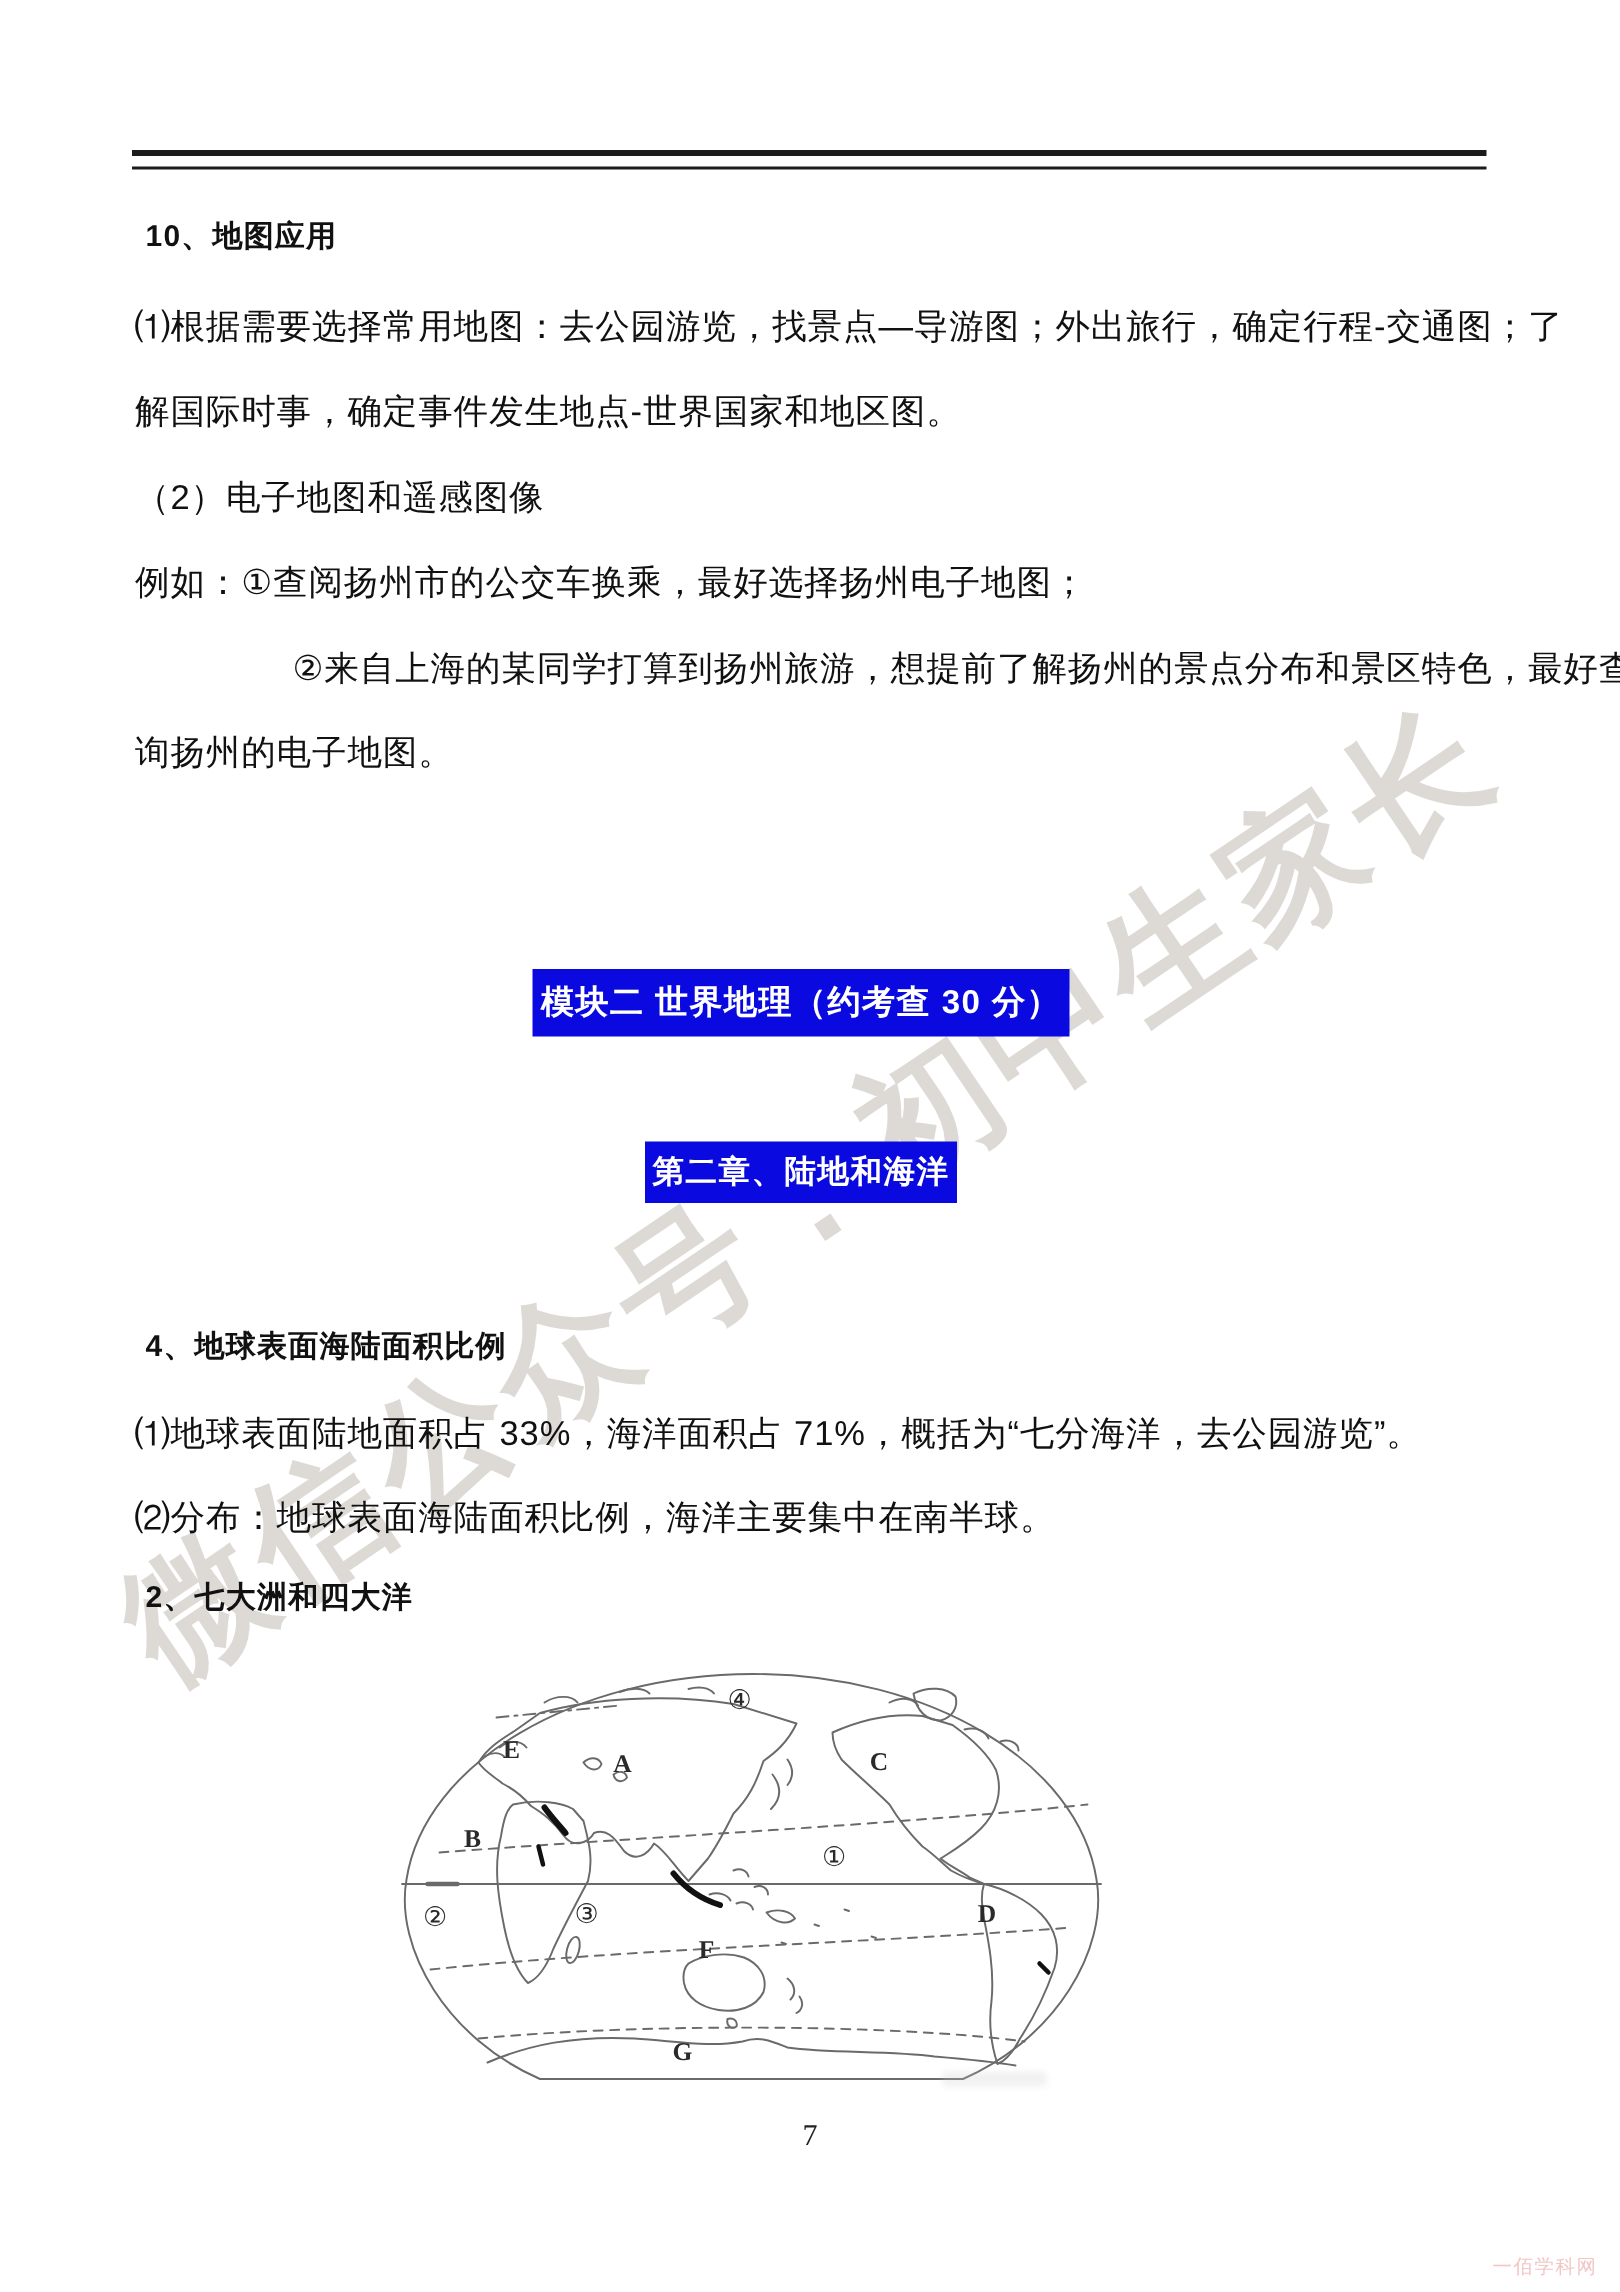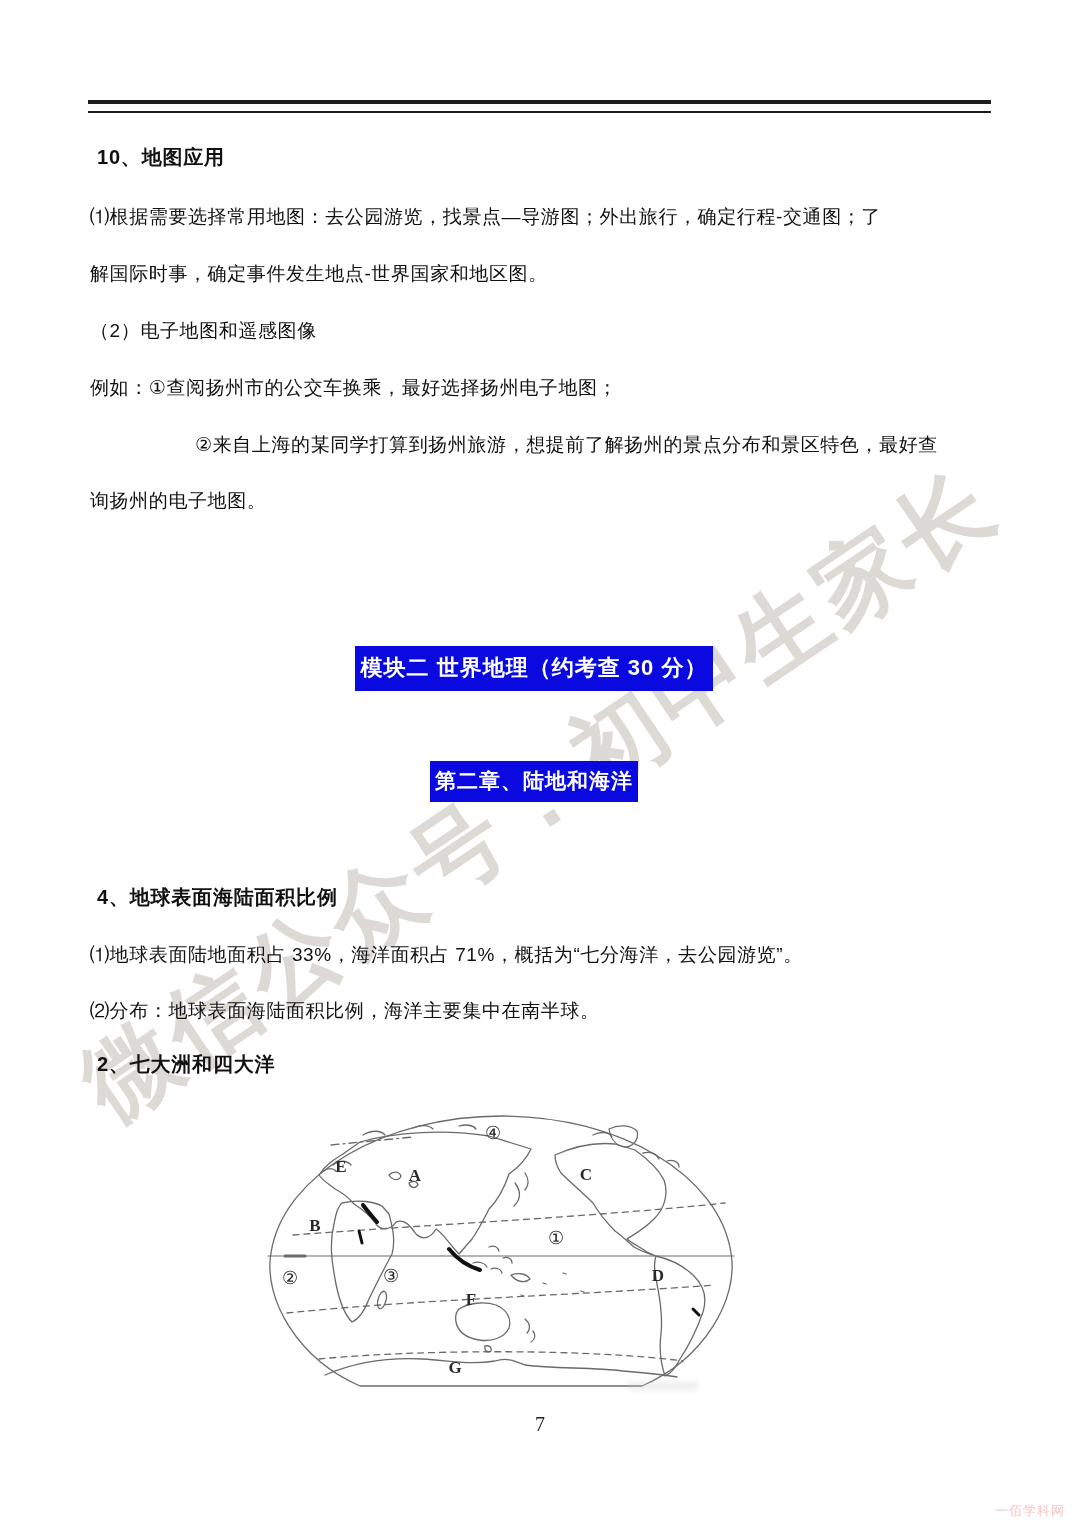--- a/index.html
+++ b/index.html
@@ -10,21 +10,21 @@
     color:#111;
   }
   .abs{position:absolute;}
   
   .header-rule{
     left:88px;top:100px;width:903px;height:7px;
     border-top:4px solid #1c1c1c;border-bottom:2px solid #1c1c1c;
   }
   .body-line{
     left:90px;width:910px;
-    font-size:19px;letter-spacing:.6px;line-height:28px;white-space:nowrap;
+    font-size:23px;letter-spacing:.6px;line-height:28px;white-space:nowrap;
   }
   .bold-head{
     left:97px;font-size:20px;font-weight:bold;letter-spacing:.8px;white-space:nowrap;
   }
   .ul{ text-underline-offset:4px;margin-top:30px; }
   .indent{ padding-left:105px; }
   .center-row{ left:0;width:1068px;display:flex;justify-content:center; }
   .blue-box{
     background:#0a0ae0;color:#ffffff;font-weight:bold;font-size:22px;
     letter-spacing:1px;padding:7px 6px 8px 6px;white-space:nowrap;

